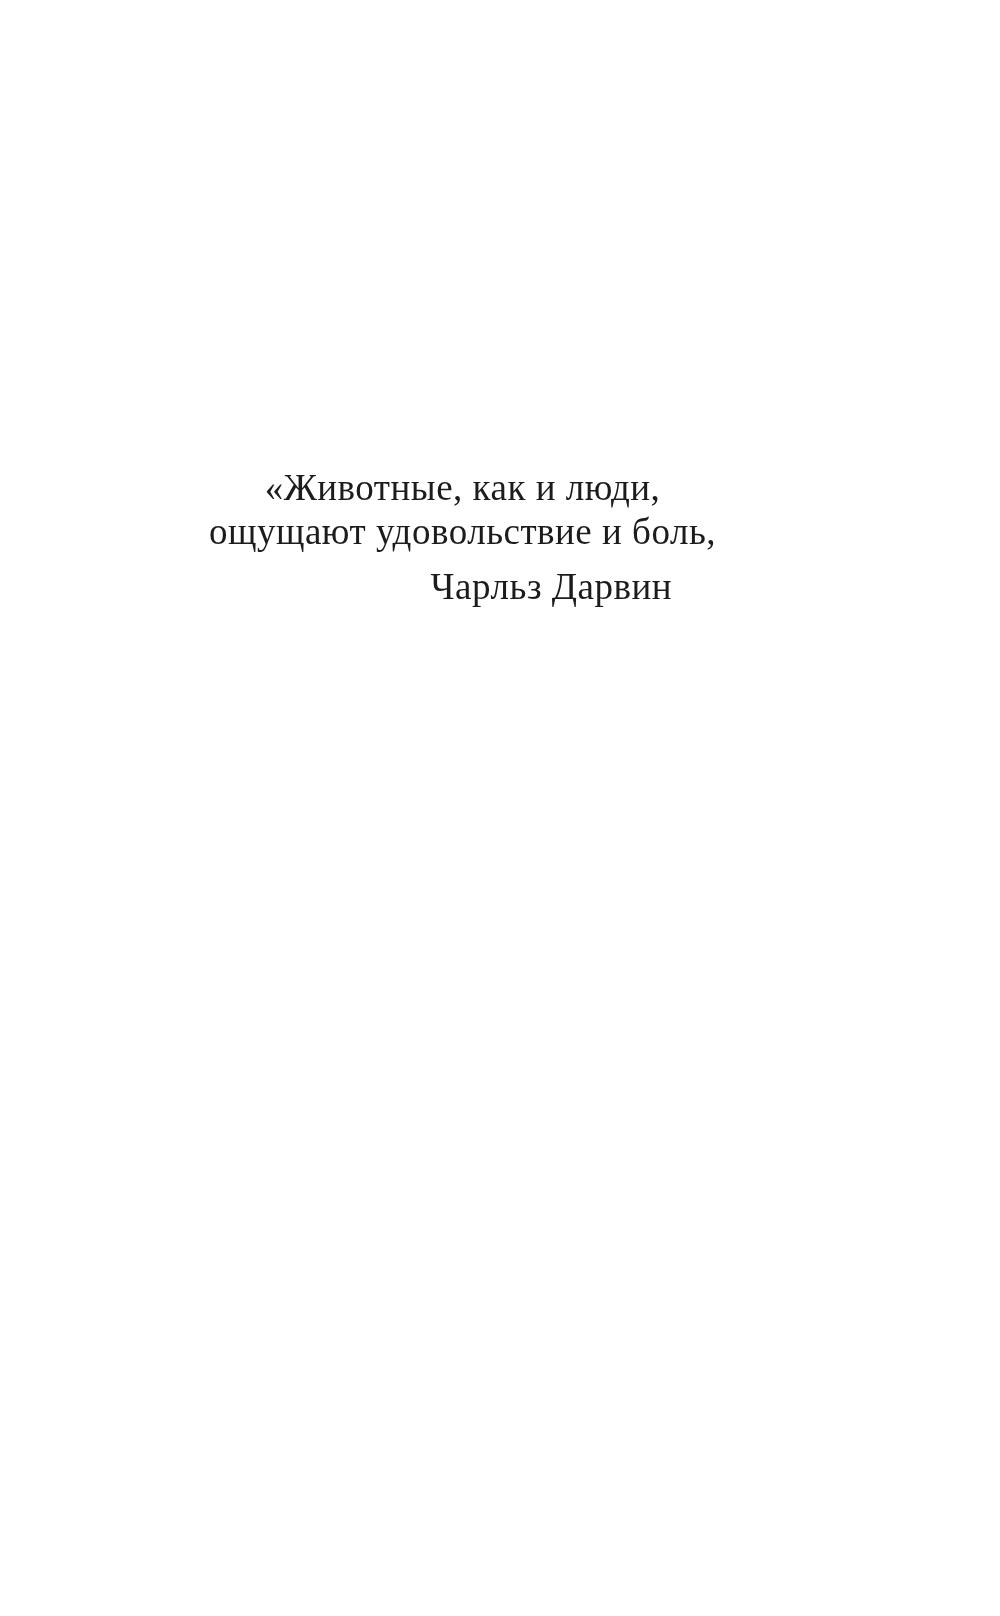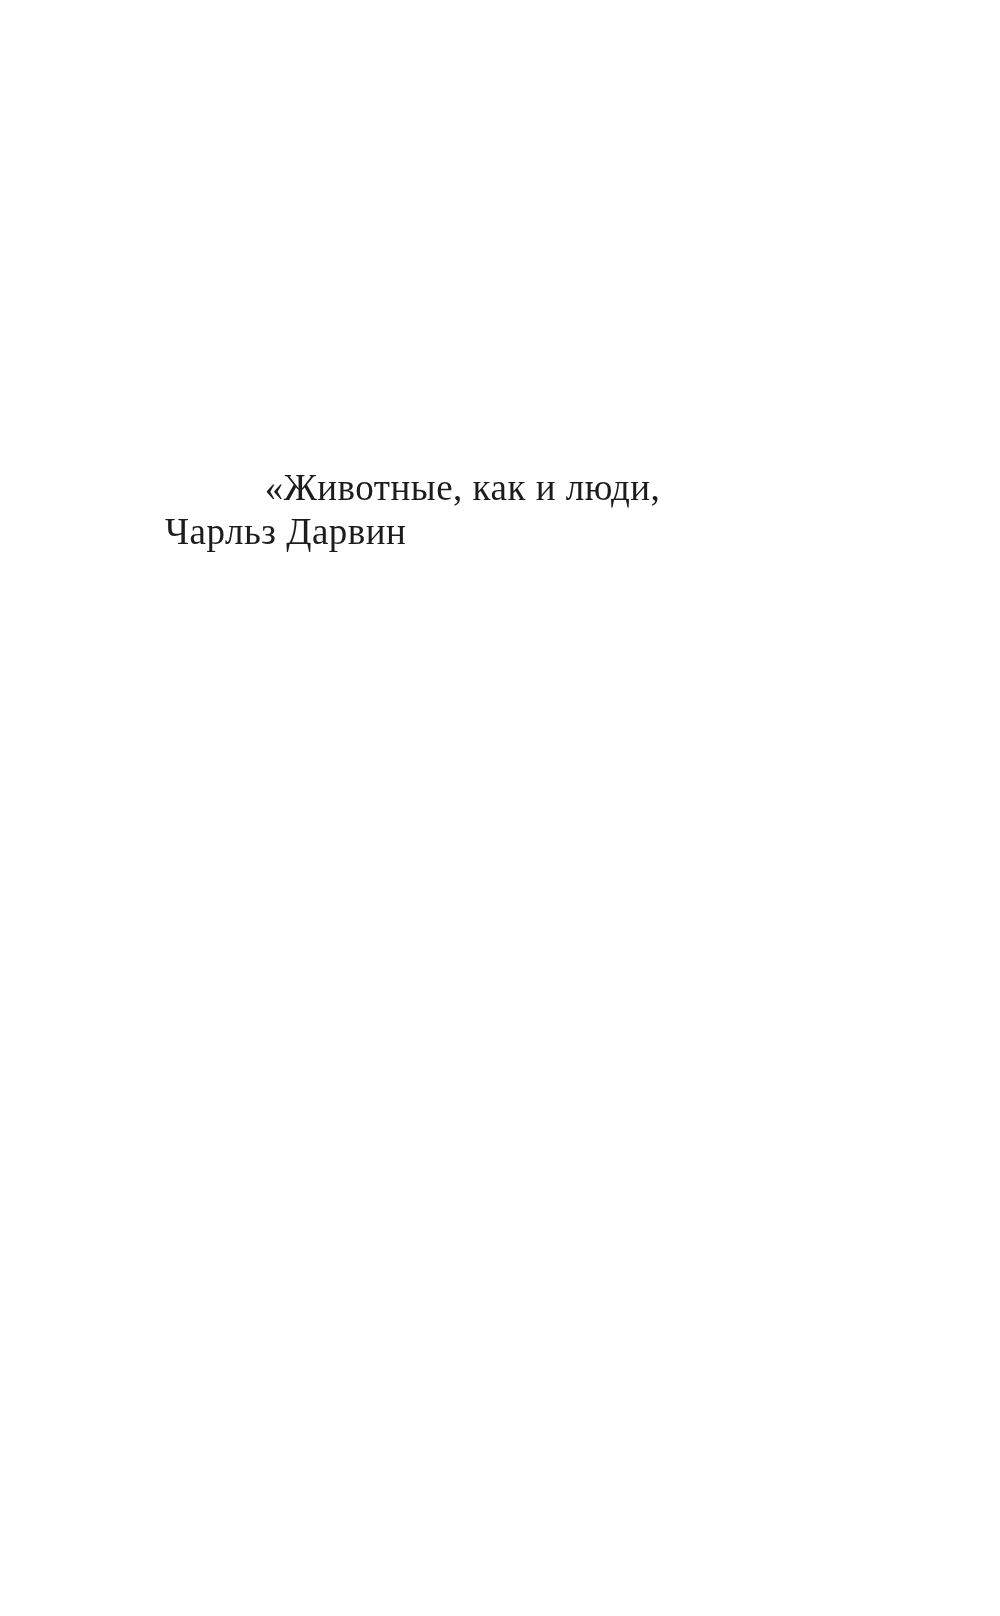--- a/index.html
+++ b/index.html
@@ -26,32 +26,33 @@
   .quote {
     text-align: center;
     font-size: 37px;
     line-height: 44px;
     letter-spacing: 0.5px;
   }
   .quote-line {
     white-space: nowrap;
   }
   .attribution {
-    margin-top: 0;
-    text-align: left;
+    margin-top: 11px;
+    text-align: right;
     padding-right: 88px;
     font-size: 37px;
     line-height: 44px;
     letter-spacing: 0.5px;
     white-space: nowrap;
   }
 </style>
 </head>
 <body>
 
 <div class="page">
   <div class="epigraph">
     <div class="quote">
       <div class="quote-line">«Животные, как и люди,</div>
+      <div class="quote-line">ощущают удовольствие и боль,</div>
     </div>
     <div class="attribution">Чарльз Дарвин</div>
   </div>
 </div>
 
 </body></html>

